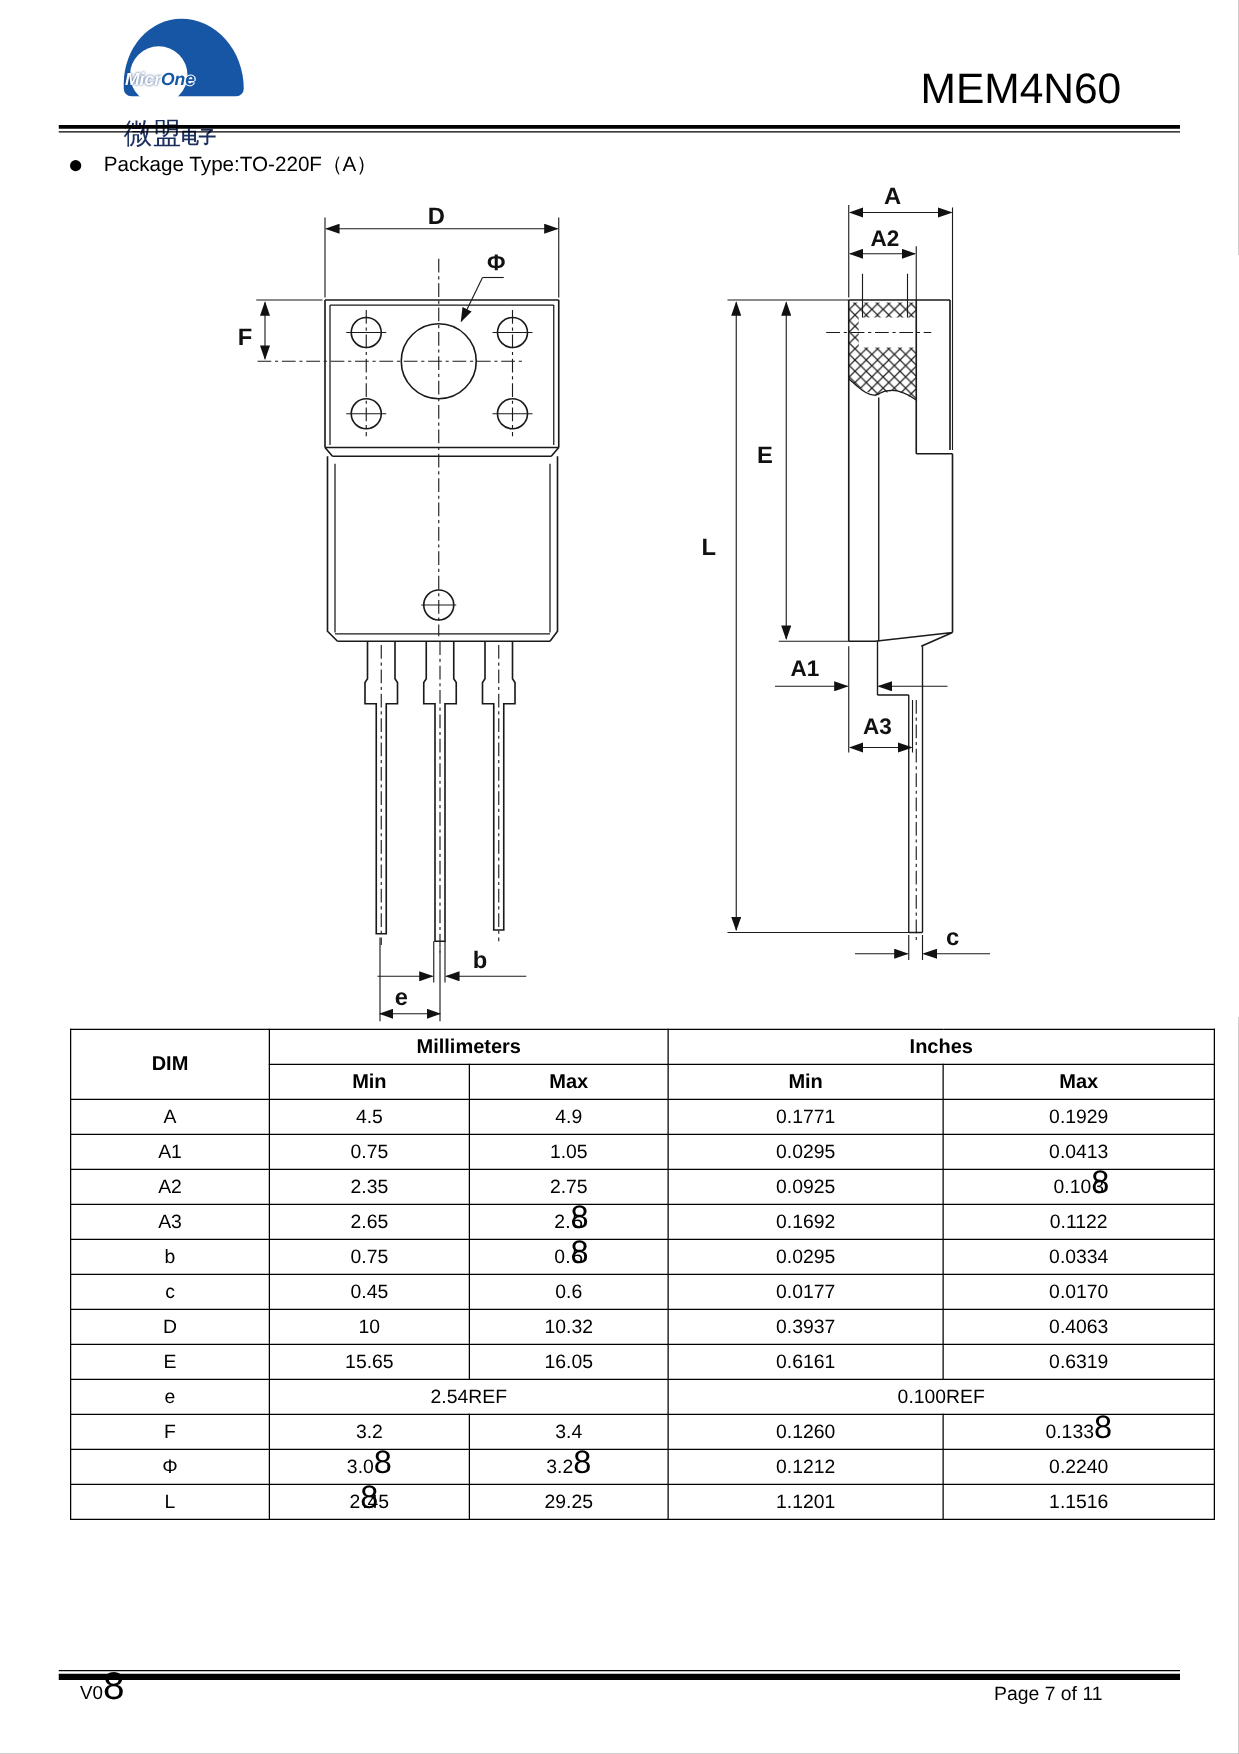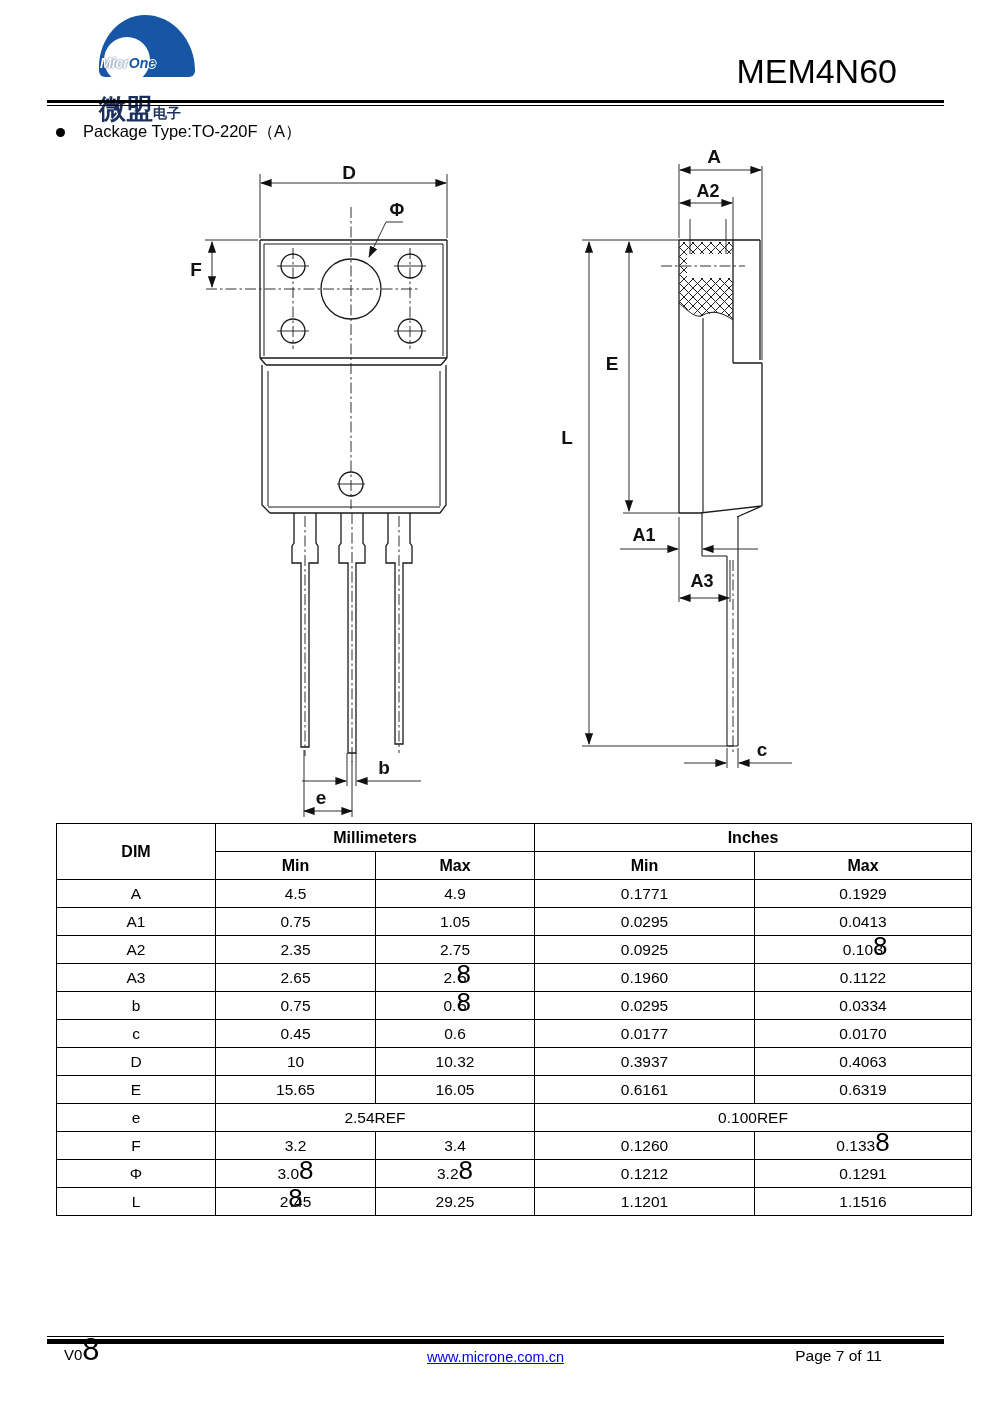--- a/index.html
+++ b/index.html
@@ -10,21 +10,21 @@
   
   .logo{left:99px;top:15px;width:100px;height:92px;}
   .logo-shape{position:absolute;left:0;top:0;width:96px;height:62px;background:#1656a4;
               border-radius:46px 50px 6px 6px / 52px 56px 6px 6px;}
   .logo-hole{position:absolute;left:5px;top:22px;width:46px;height:46px;border-radius:50%;background:#fff;}
   .logo-brand{position:absolute;left:1px;top:40px;width:110px;font-style:italic;font-weight:bold;
               font-size:14px;letter-spacing:0;white-space:nowrap;}
   .logo-brand .w{color:#fff;text-shadow:0 0 2px #123c78;}
   .logo-brand .b{color:#1656a4;text-shadow:-1px 0 #fff,1px 0 #fff,0 -1px #fff,0 1px #fff;}
   .logo-cn{position:absolute;left:0px;top:76px;white-space:nowrap;color:#1b2f5e;}
-  .logo-cn .big{font-size:27px;font-weight:bold;}
+  .logo-cn .big{font-size:23px;font-weight:normal;}
   .logo-cn .small{font-size:14px;font-weight:bold;}
   .doc-title{right:94px;top:52px;font-size:34px;line-height:38px;}
   .rule-a{left:47px;top:100px;width:897px;height:3px;background:#000;}
   .rule-b{left:47px;top:105px;width:897px;height:1px;background:#000;}
 
   
   .bullet-dot{left:56px;top:128px;width:9px;height:9px;border-radius:50%;background:#000;}
   .bullet-text{left:83px;top:121px;font-size:16.5px;font-weight:normal;}
 
   
@@ -235,21 +235,21 @@
           <td>A2</td>
           <td>2.35</td>
           <td>2.75</td>
           <td>0.0925</td>
           <td>0.10<span class="g8">8</span><span class="ov">3</span></td>
         </tr>
         <tr>
           <td>A3</td>
           <td>2.65</td>
           <td>2.<span class="g8">8</span><span class="ov">5</span></td>
-          <td>0.1960</td>
+          <td>0.1692</td>
           <td>0.1122</td>
         </tr>
         <tr>
           <td>b</td>
           <td>0.75</td>
           <td>0.<span class="g8">8</span><span class="ov">5</span></td>
           <td>0.0295</td>
           <td>0.0334</td>
         </tr>
         <tr>
@@ -283,31 +283,30 @@
           <td>3.2</td>
           <td>3.4</td>
           <td>0.1260</td>
           <td>0.133<span class="g8">8</span></td>
         </tr>
         <tr>
           <td>Φ</td>
           <td>3.0<span class="g8">8</span></td>
           <td>3.2<span class="g8">8</span></td>
           <td>0.1212</td>
-          <td>0.1291</td>
+          <td>0.2240</td>
         </tr>
         <tr>
           <td>L</td>
           <td>2<span class="g8">8</span><span class="ov">.45</span></td>
           <td>29.25</td>
           <td>1.1201</td>
           <td>1.1516</td>
         </tr>
       </tbody>
   </table>
 
   <div class="abs rule-c"></div>
   <div class="abs rule-d"></div>
   <div class="abs footer-version"><span>V0</span><span class="g8f">8</span></div>
-  <div class="abs footer-url"><a href="#">www.microne.com.cn</a></div>
   <div class="abs footer-page">Page 7 of 11</div>
 
 </div>
 
 </body></html>

